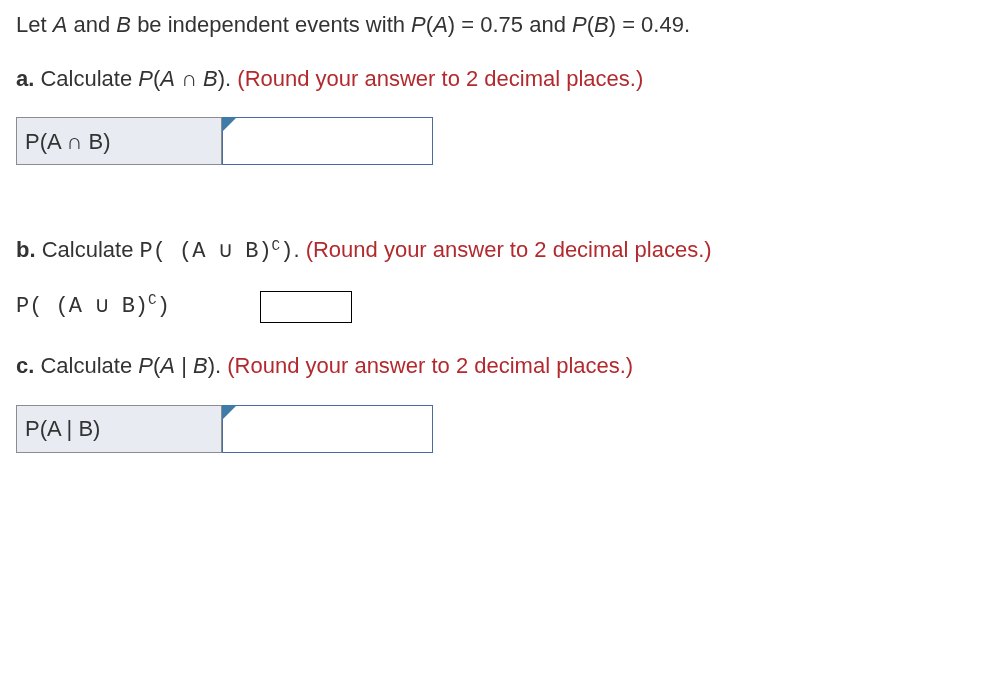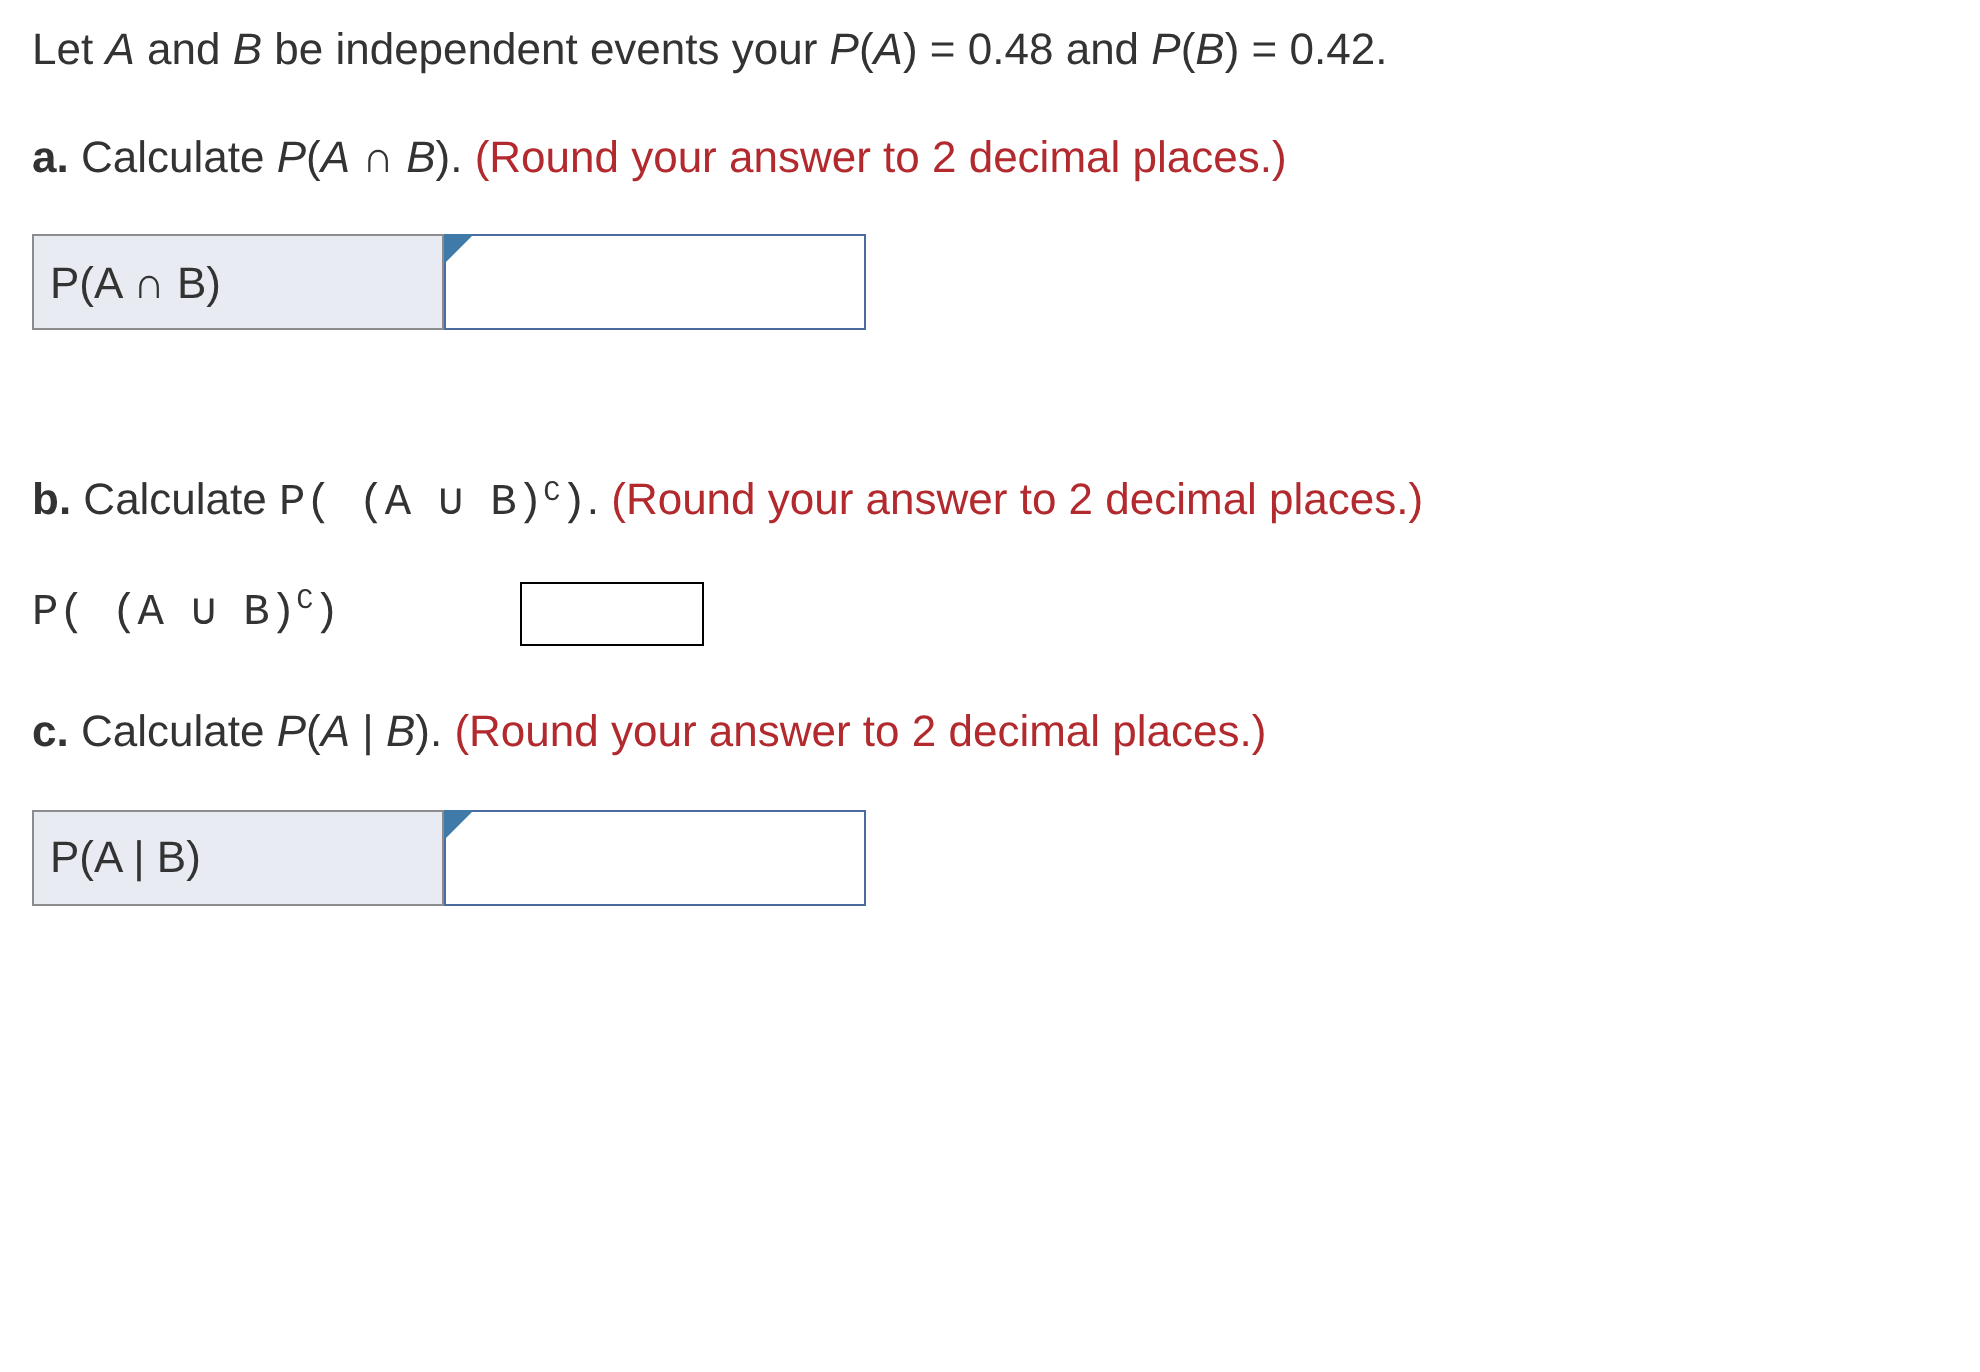--- a/index.html
+++ b/index.html
@@ -79,21 +79,21 @@
     font-size:18px;text-align:center;
     background:transparent;
   }
   .sup{font-size:.65em;position:relative;top:-.55em;}
   .mono{font-family:'Courier New',monospace;}
 </style>
 </head>
 <body>
 
 <p class="line">
-  <span>Let </span><span class="ital">A</span><span> and </span><span class="ital">B</span><span> be independent events your </span><span class="ital">P</span><span>(</span><span class="ital">A</span><span>)</span><span> = </span><span>0.48</span><span> and </span><span class="ital">P</span><span>(</span><span class="ital">B</span><span>)</span><span> = </span><span>0.42</span><span>.</span>
+  <span>Let </span><span class="ital">A</span><span> and </span><span class="ital">B</span><span> be independent events with </span><span class="ital">P</span><span>(</span><span class="ital">A</span><span>)</span><span> = </span><span>0.75</span><span> and </span><span class="ital">P</span><span>(</span><span class="ital">B</span><span>)</span><span> = </span><span>0.49</span><span>.</span>
 </p>
 
 <p class="line">
   <span class="bold">a.</span><span> Calculate </span><span class="ital">P</span><span>(</span><span class="ital">A</span><span> ∩ </span><span class="ital">B</span><span>)</span><span>. </span><span class="red">(Round your answer to 2 decimal places.)</span>
 </p>
 
 <div class="boxrow">
   <div class="lbl">P(A ∩ B)</div>
   <div class="fieldcell">
     <div class="flag"></div>

